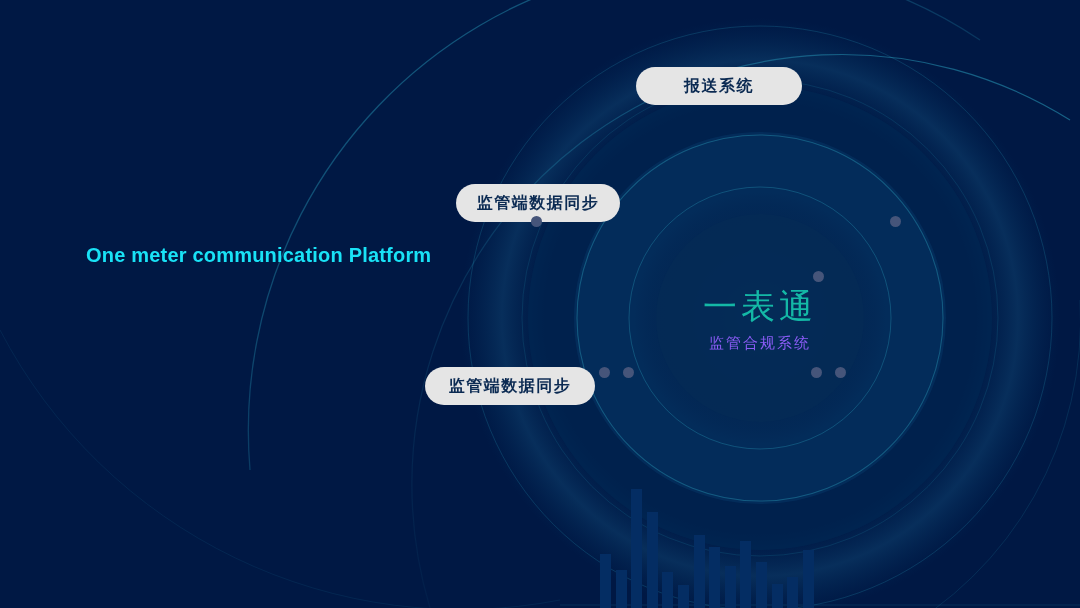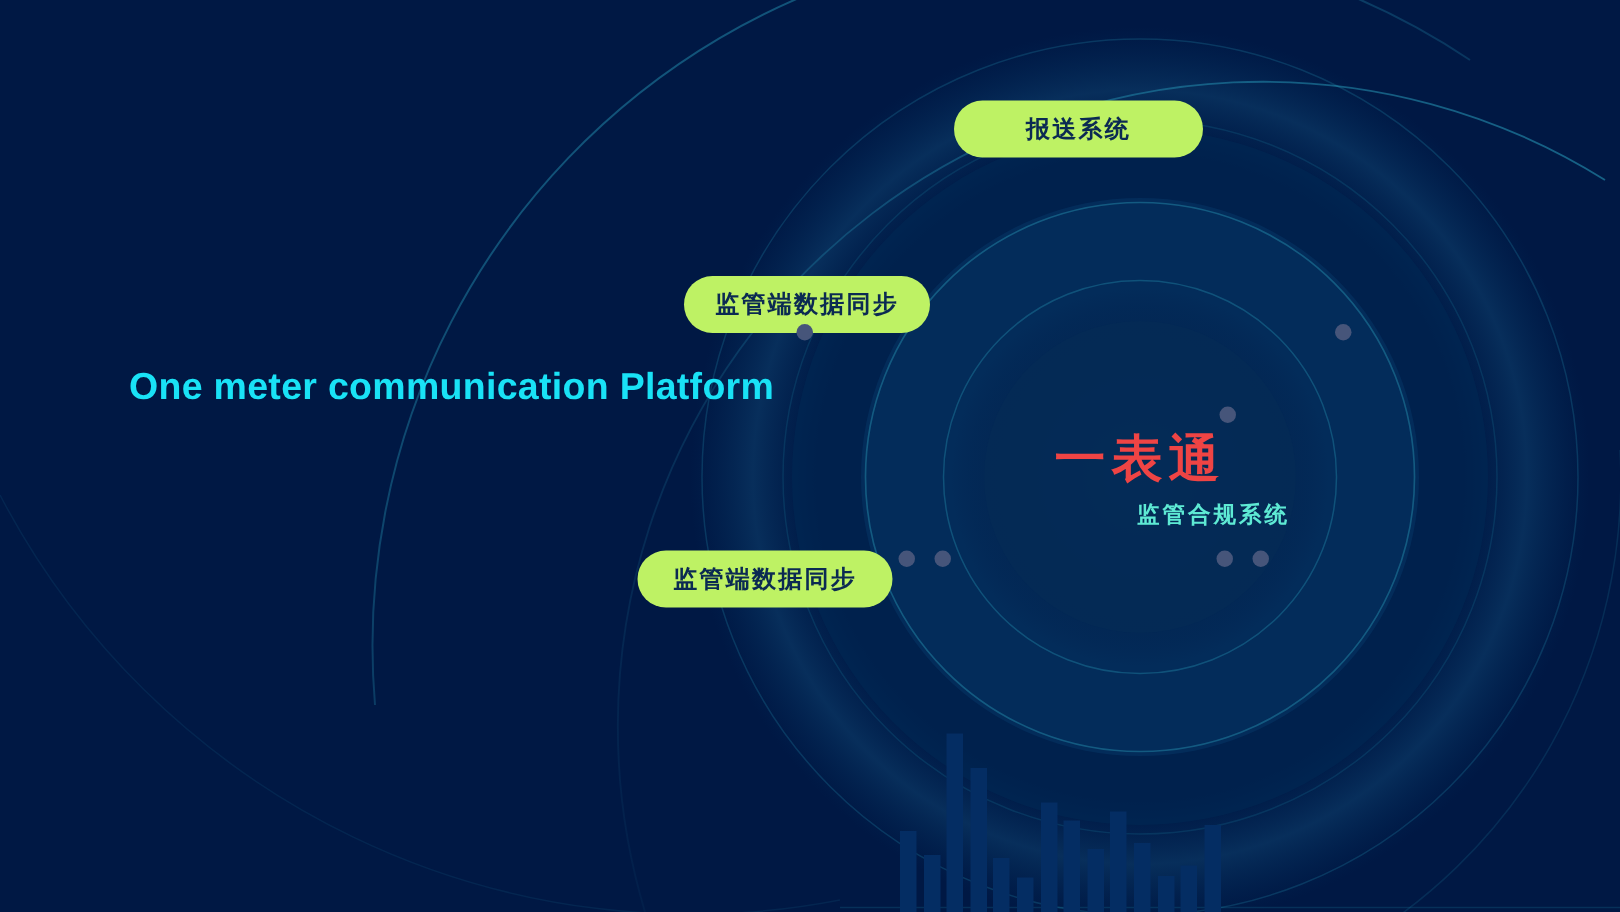--- a/index.html
+++ b/index.html
@@ -46,59 +46,58 @@
     margin: 0;
     background: linear-gradient(180deg, #ffffff 0%, #eaffff 34%, #6ef2ff 70%, #16e3f7 100%);
     -webkit-background-clip: text;
     background-clip: text;
     color: transparent;
     -webkit-text-fill-color: transparent;
     white-space: nowrap;
   }
   .headline-sub {
     margin: 8px 0 0 2px;
-    font-size: 25px;
+    font-size: 20px;
     font-weight: bold;
     letter-spacing: 0.2px;
     color: #19e2f6;
     white-space: nowrap;
   }
 
   
   .hub-label {
     position: absolute;
     left: 660px;
     top: 288px;
     width: 200px;
     text-align: center;
     pointer-events: none;
   }
   .hub-title {
     font-size: 34px;
-    font-weight: bold;
+    font-weight: normal;
     letter-spacing: 4px;
-    color: #ef4444;
+    color: #14b8a6;
     line-height: 1.1;
     margin: 0;
   }
   .hub-sub {
     margin: 9px 0 0 0;
     font-size: 15px;
-    font-weight: bold;
+    font-weight: normal;
     letter-spacing: 2px;
-    color: #5eead4;
-    text-align: right;
+    color: #8b5cf6;
   }
 
   
   .pill {
     position: absolute;
     height: 38px;
     border-radius: 19px;
-    background: #bef264;
+    background: #e5e5e5;
     color: #0b2a52;
     font-size: 16px;
     font-weight: bold;
     letter-spacing: 1.5px;
     display: flex;
     align-items: center;
     justify-content: center;
     white-space: nowrap;
     box-sizing: border-box;
     padding: 0 22px;

